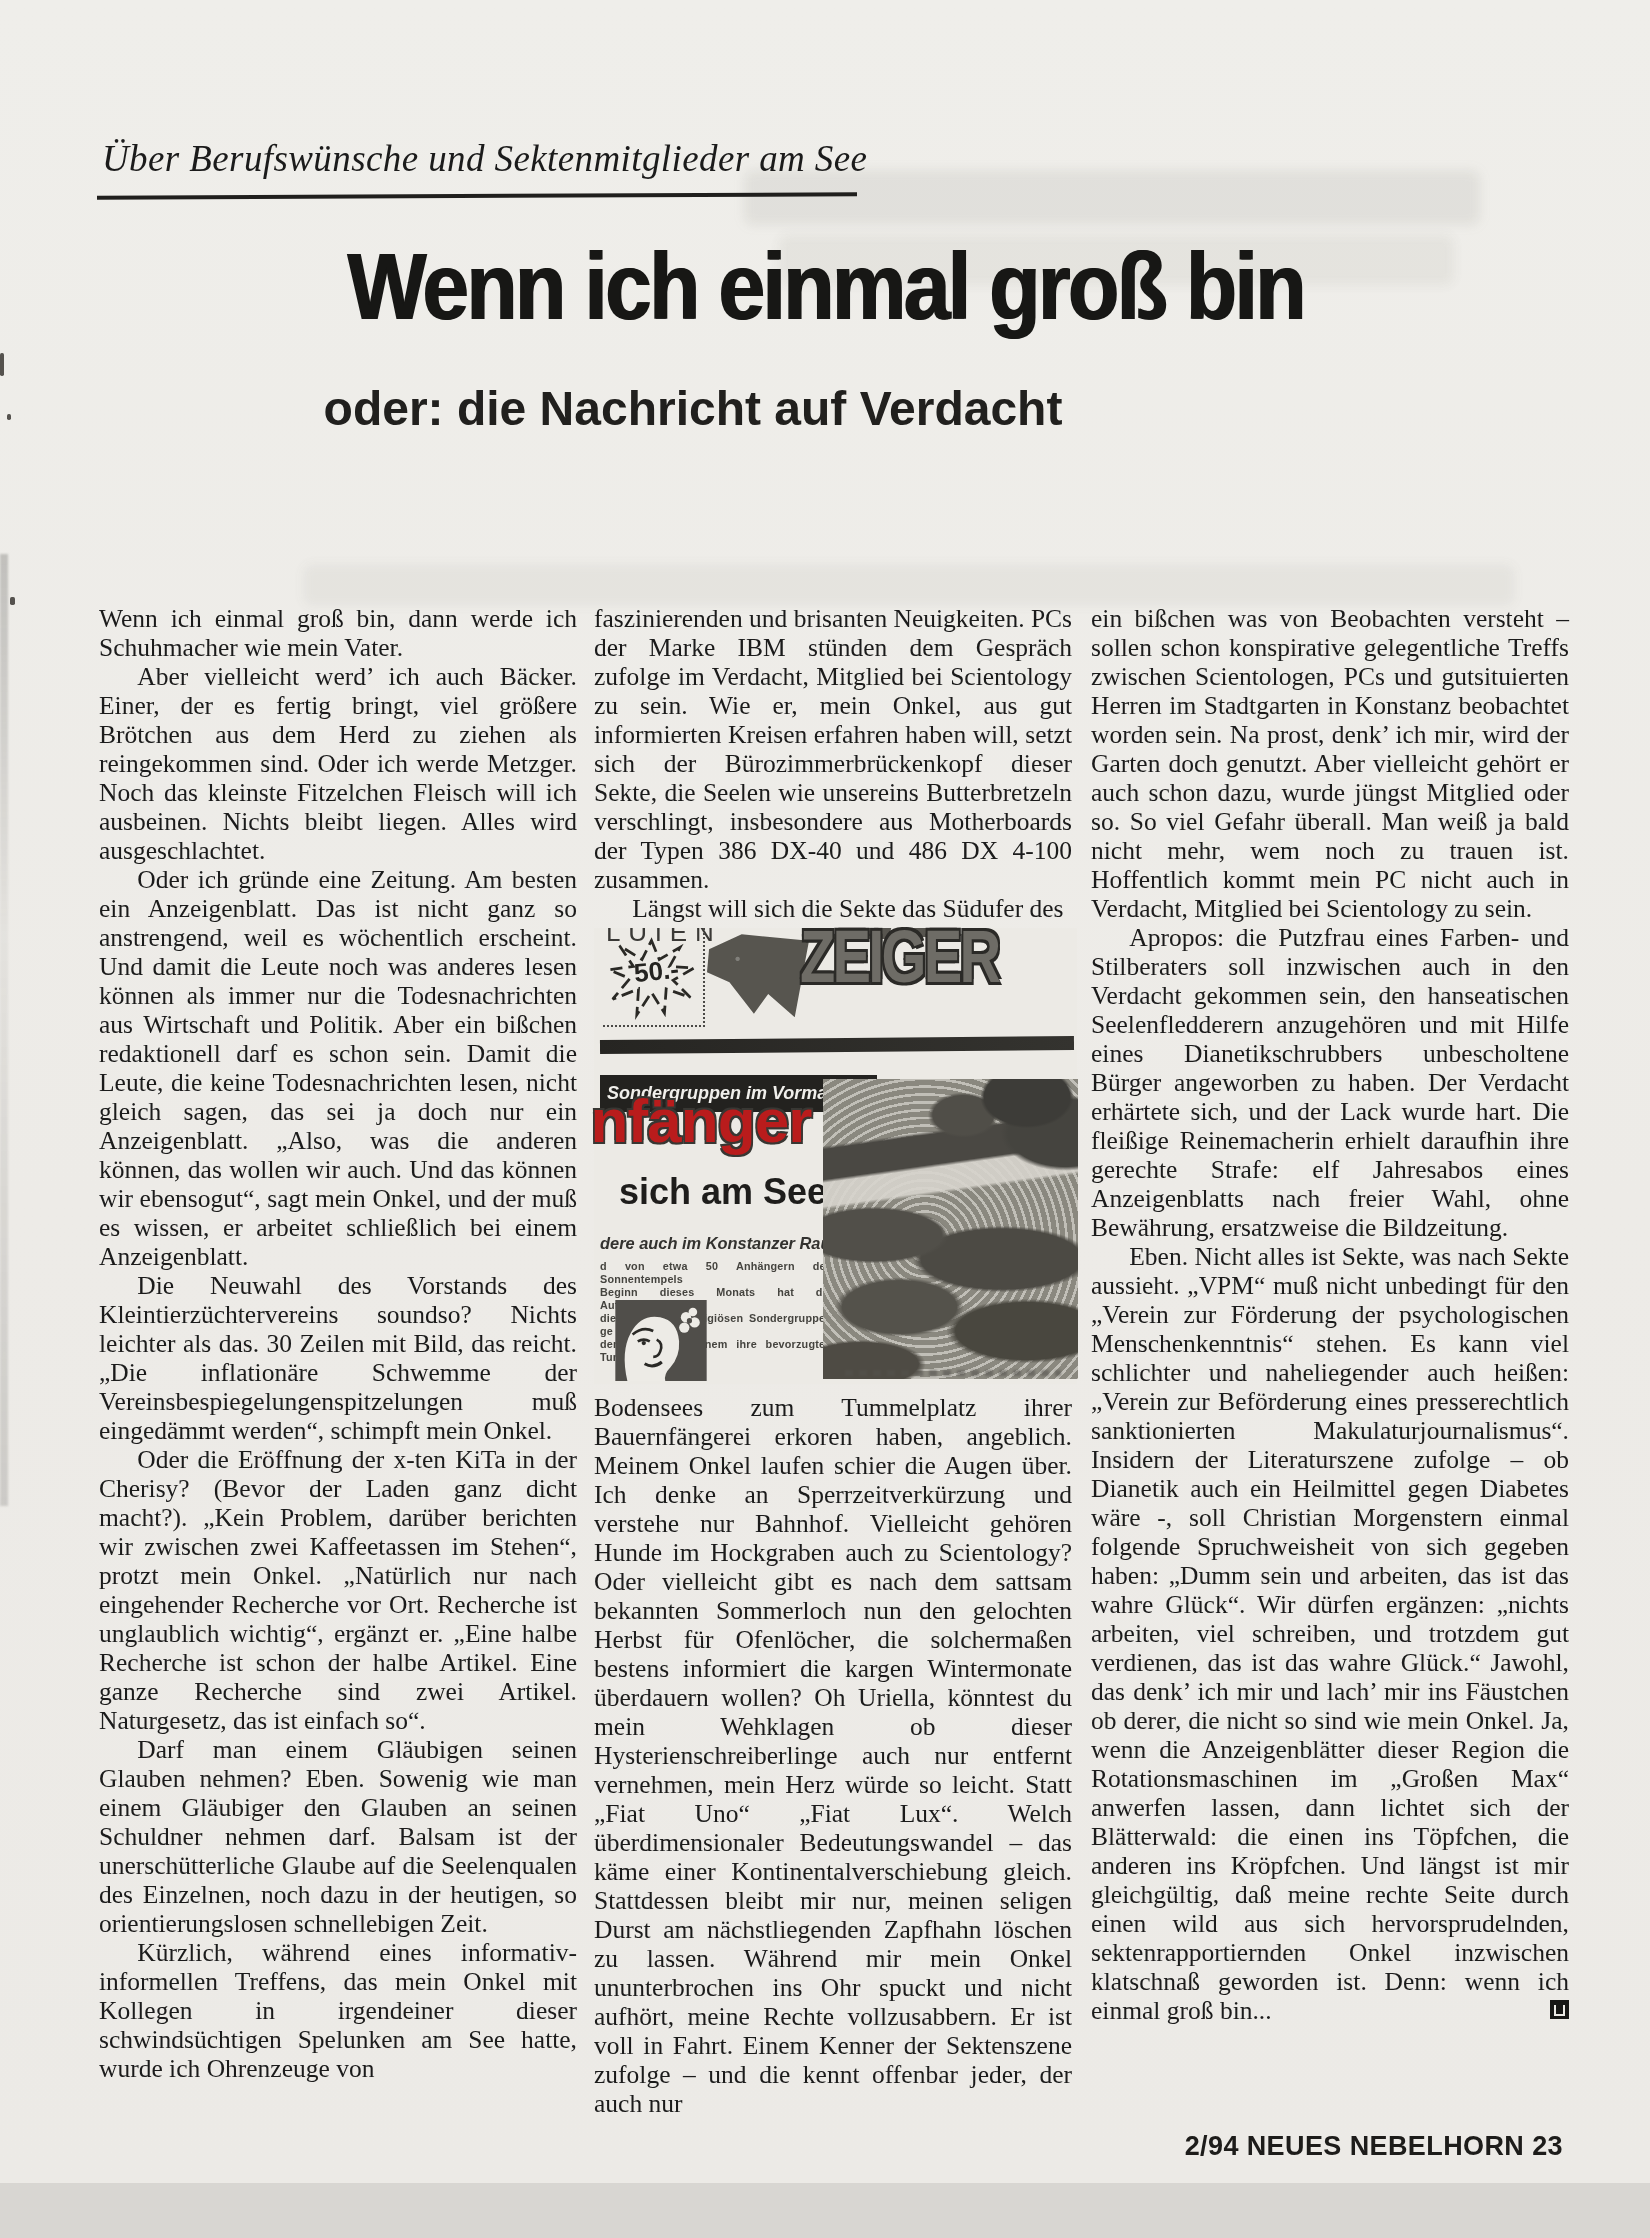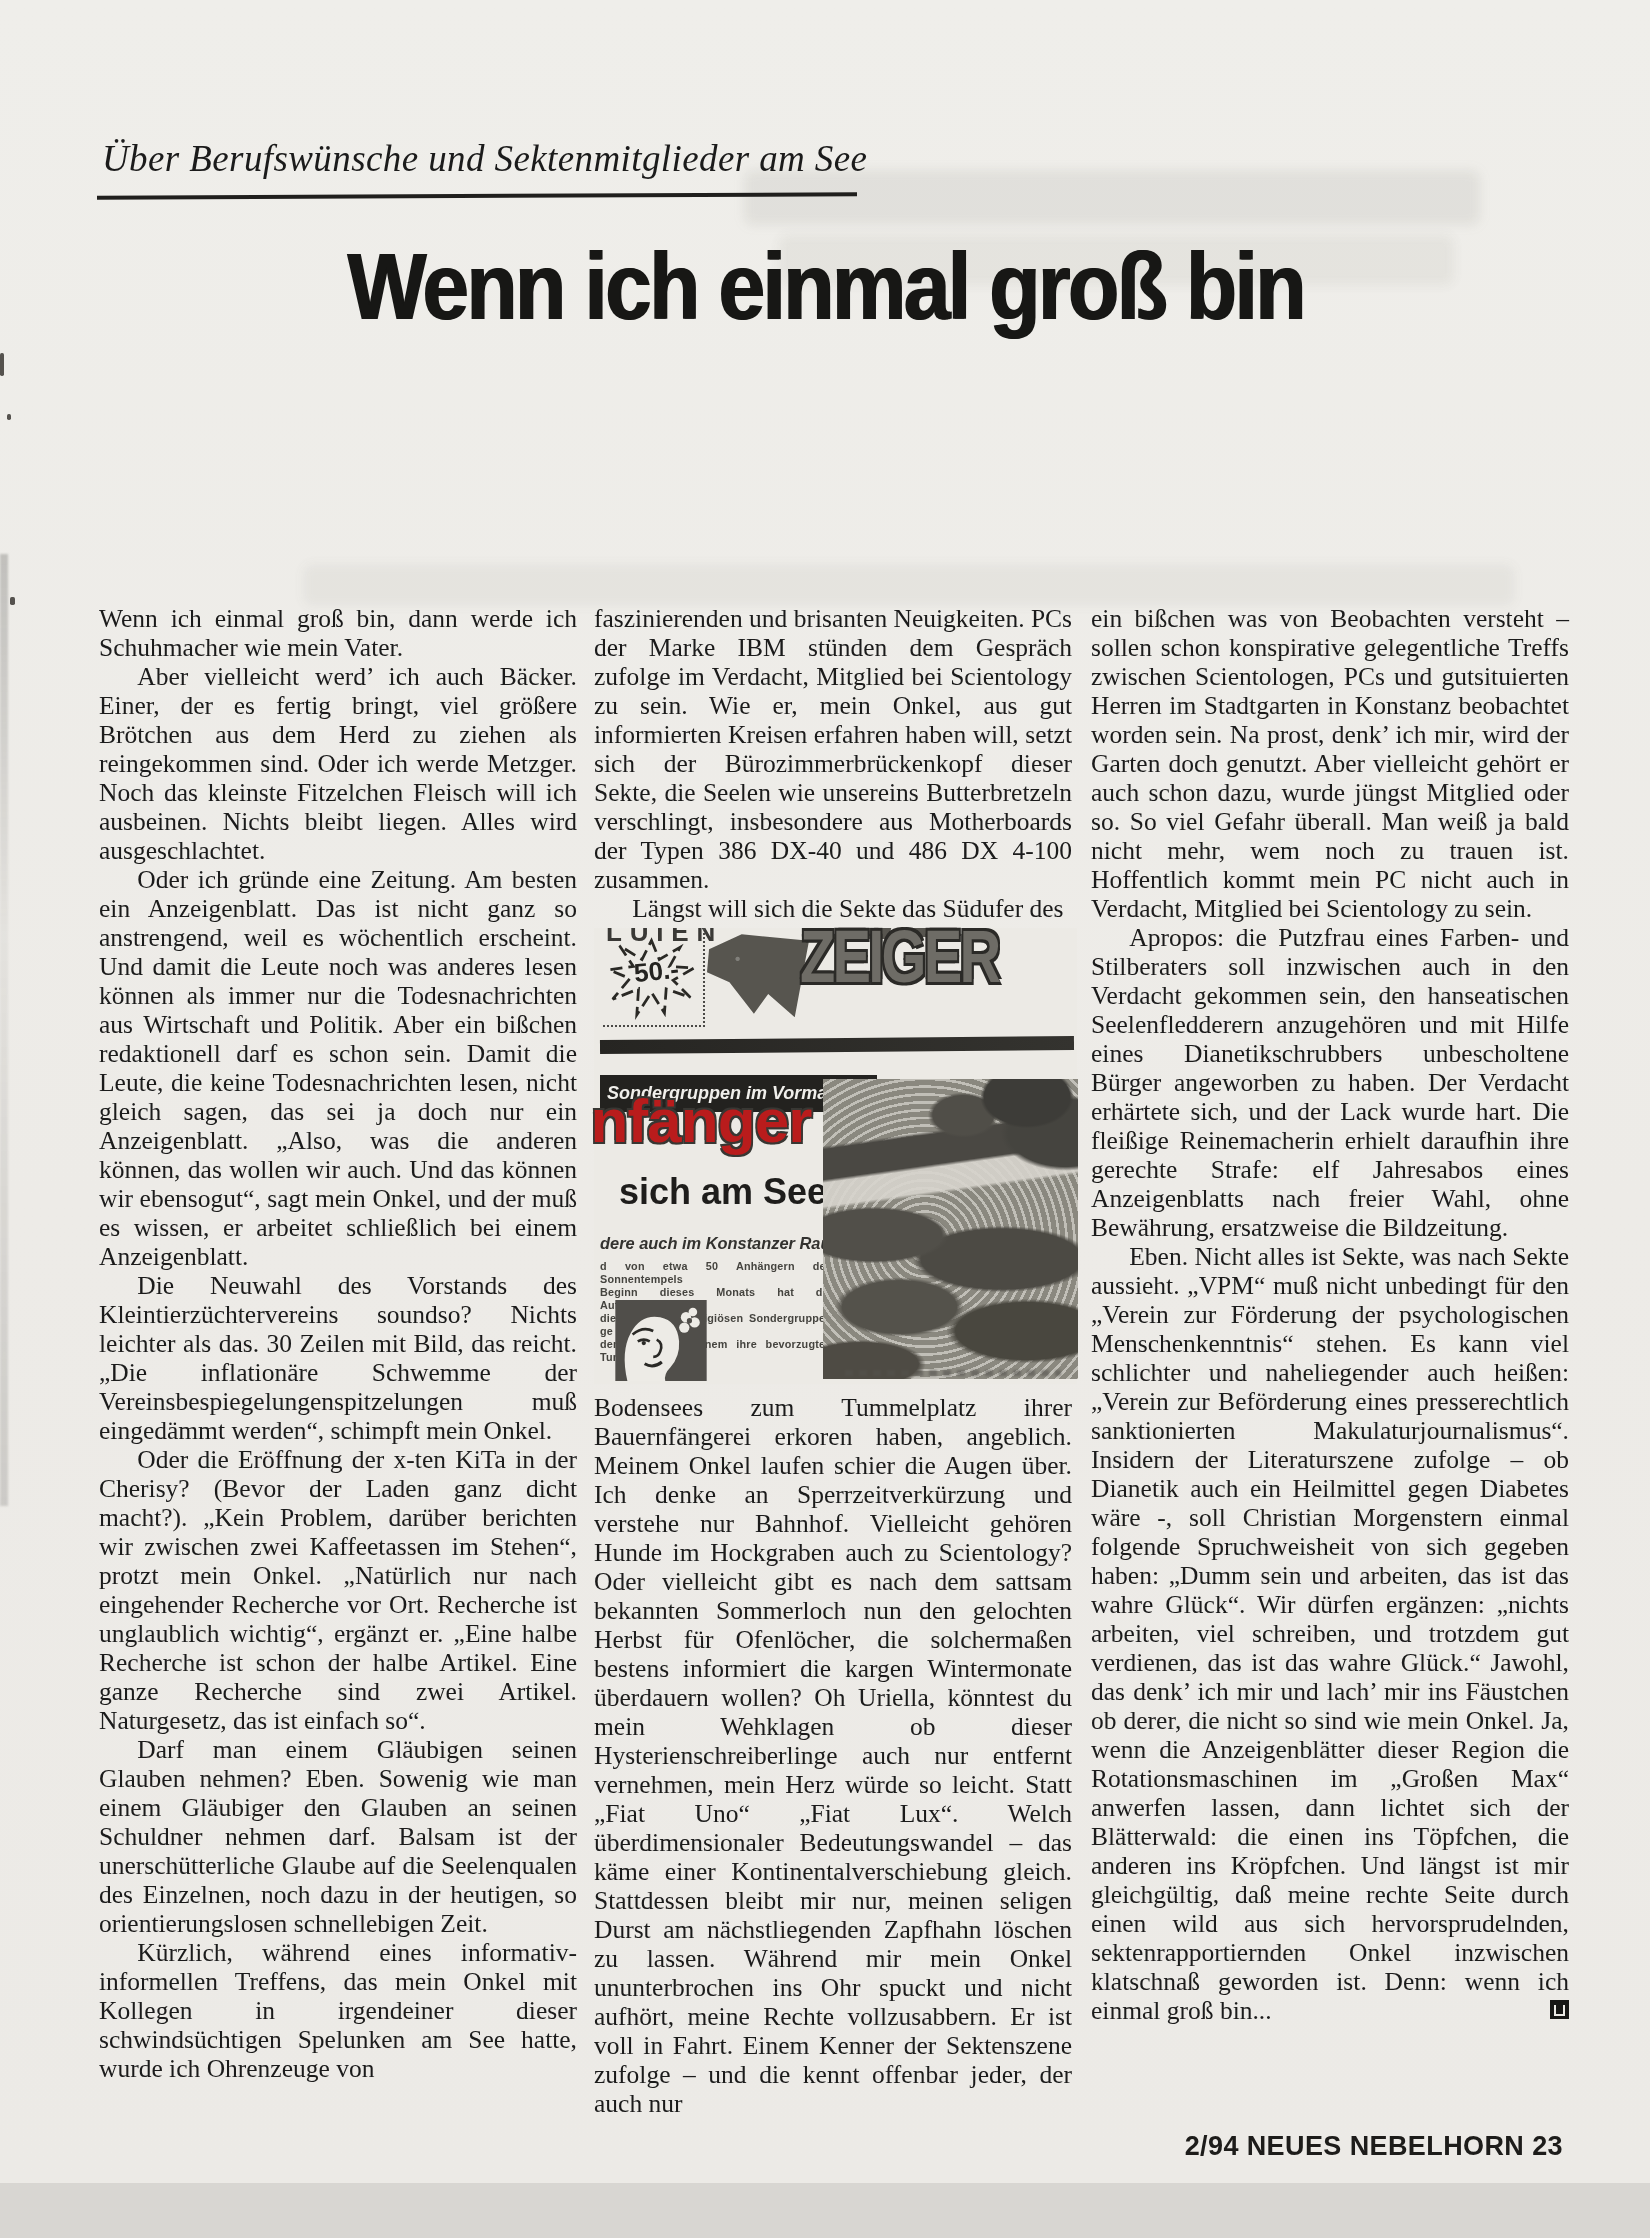--- a/index.html
+++ b/index.html
@@ -60,21 +60,21 @@
   #col3{left:1091px;}
   .col p{margin:0;text-indent:1.5em;}
   .col p.first{text-indent:0;}
   
   .clipping{
     position:relative;width:483px;height:456px;margin:5.2px 0 8.7px;
     background:#eceae5;
   }
   .clip-topfrag{
     position:absolute;left:12px;top:0;height:17.3px;overflow:hidden;
-    font-family:"Liberation Sans", sans-serif;font-weight:bold;font-size:26px;
+    font-family:"Liberation Sans", sans-serif;font-weight:normal;font-size:26px;
     letter-spacing:7.8px;color:#3a3936;
   }
   .clip-topfrag span{display:inline-block;transform:translateY(-10.4px);}
   .price-stamp{position:absolute;left:8.7px;top:0;width:100px;height:97px;
     border-right:2.6px dotted #4a4946;border-bottom:2.6px dotted #4a4946;}
   .price-stamp svg{position:absolute;left:1.7px;top:7px;}
   .price-text{
     position:absolute;left:19px;top:29px;width:69px;text-align:center;
     font-family:"Liberation Sans", sans-serif;font-weight:bold;font-size:26px;
     transform:rotate(-6deg);color:#242320;
@@ -165,20 +165,21 @@
   <div class="ghost g2"></div>
   <div class="ghost g3"></div>
   <div class="edge-streak"></div>
   <div class="speck s1"></div>
   <div class="speck s2"></div>
   <div class="speck s3"></div>
 
   <div class="kicker">Über Berufswünsche und Sektenmitglieder am See</div>
   <div class="kicker-rule"></div>
   <h1 class="title" style="margin:0;">Wenn ich einmal groß bin</h1>
+  <div class="subtitle">oder: die Nachricht auf Verdacht</div>
 
   <section class="col" id="col1">
     <p class="first">Wenn ich einmal groß bin, dann werde ich Schuhmacher wie mein Vater.</p>
     <p>Aber vielleicht werd’ ich auch Bäcker. Einer, der es fertig bringt, viel größere Brötchen aus dem Herd zu ziehen als reingekommen sind. Oder ich werde Metzger. Noch das kleinste Fitzelchen Fleisch will ich ausbeinen. Nichts bleibt liegen. Alles wird ausgeschlachtet.</p>
     <p>Oder ich gründe eine Zeitung. Am besten ein Anzeigenblatt. Das ist nicht ganz so anstrengend, weil es wöchentlich erscheint. Und damit die Leute noch was anderes lesen können als immer nur die Todesnachrichten aus Wirtschaft und Politik. Aber ein bißchen redaktionell darf es schon sein. Damit die Leute, die keine Todesnachrichten lesen, nicht gleich sagen, das sei ja doch nur ein Anzeigenblatt. „Also, was die anderen können, das wollen wir auch. Und das können wir ebensogut“, sagt mein Onkel, und der muß es wissen, er arbeitet schließlich bei einem Anzeigenblatt.</p>
     <p>Die Neuwahl des Vorstands des Kleintierzüchtervereins soundso? Nichts leichter als das. 30 Zeilen mit Bild, das reicht. „Die inflationäre Schwemme der Vereinsbespiegelungenspitzelungen muß eingedämmt werden“, schimpft mein Onkel.</p>
     <p>Oder die Eröffnung der x-ten KiTa in der Cherisy? (Bevor der Laden ganz dicht macht?). „Kein Problem, darüber berichten wir zwischen zwei Kaffeetassen im Stehen“, protzt mein Onkel. „Natürlich nur nach eingehender Recherche vor Ort. Recherche ist unglaublich wichtig“, ergänzt er. „Eine halbe Recherche ist schon der halbe Artikel. Eine ganze Recherche sind zwei Artikel. Naturgesetz, das ist einfach so“.</p>
     <p>Darf man einem Gläubigen seinen Glauben nehmen? Eben. Sowenig wie man einem Gläubiger den Glauben an seinen Schuldner nehmen darf. Balsam ist der unerschütterliche Glaube auf die Seelenqualen des Einzelnen, noch dazu in der heutigen, so orientierungslosen schnellebigen Zeit.</p>
     <p>Kürzlich, während eines informativ-informellen Treffens, das mein Onkel mit Kollegen in irgendeiner dieser schwindsüchtigen Spelunken am See hatte, wurde ich Ohrenzeuge von</p>
   </section>

